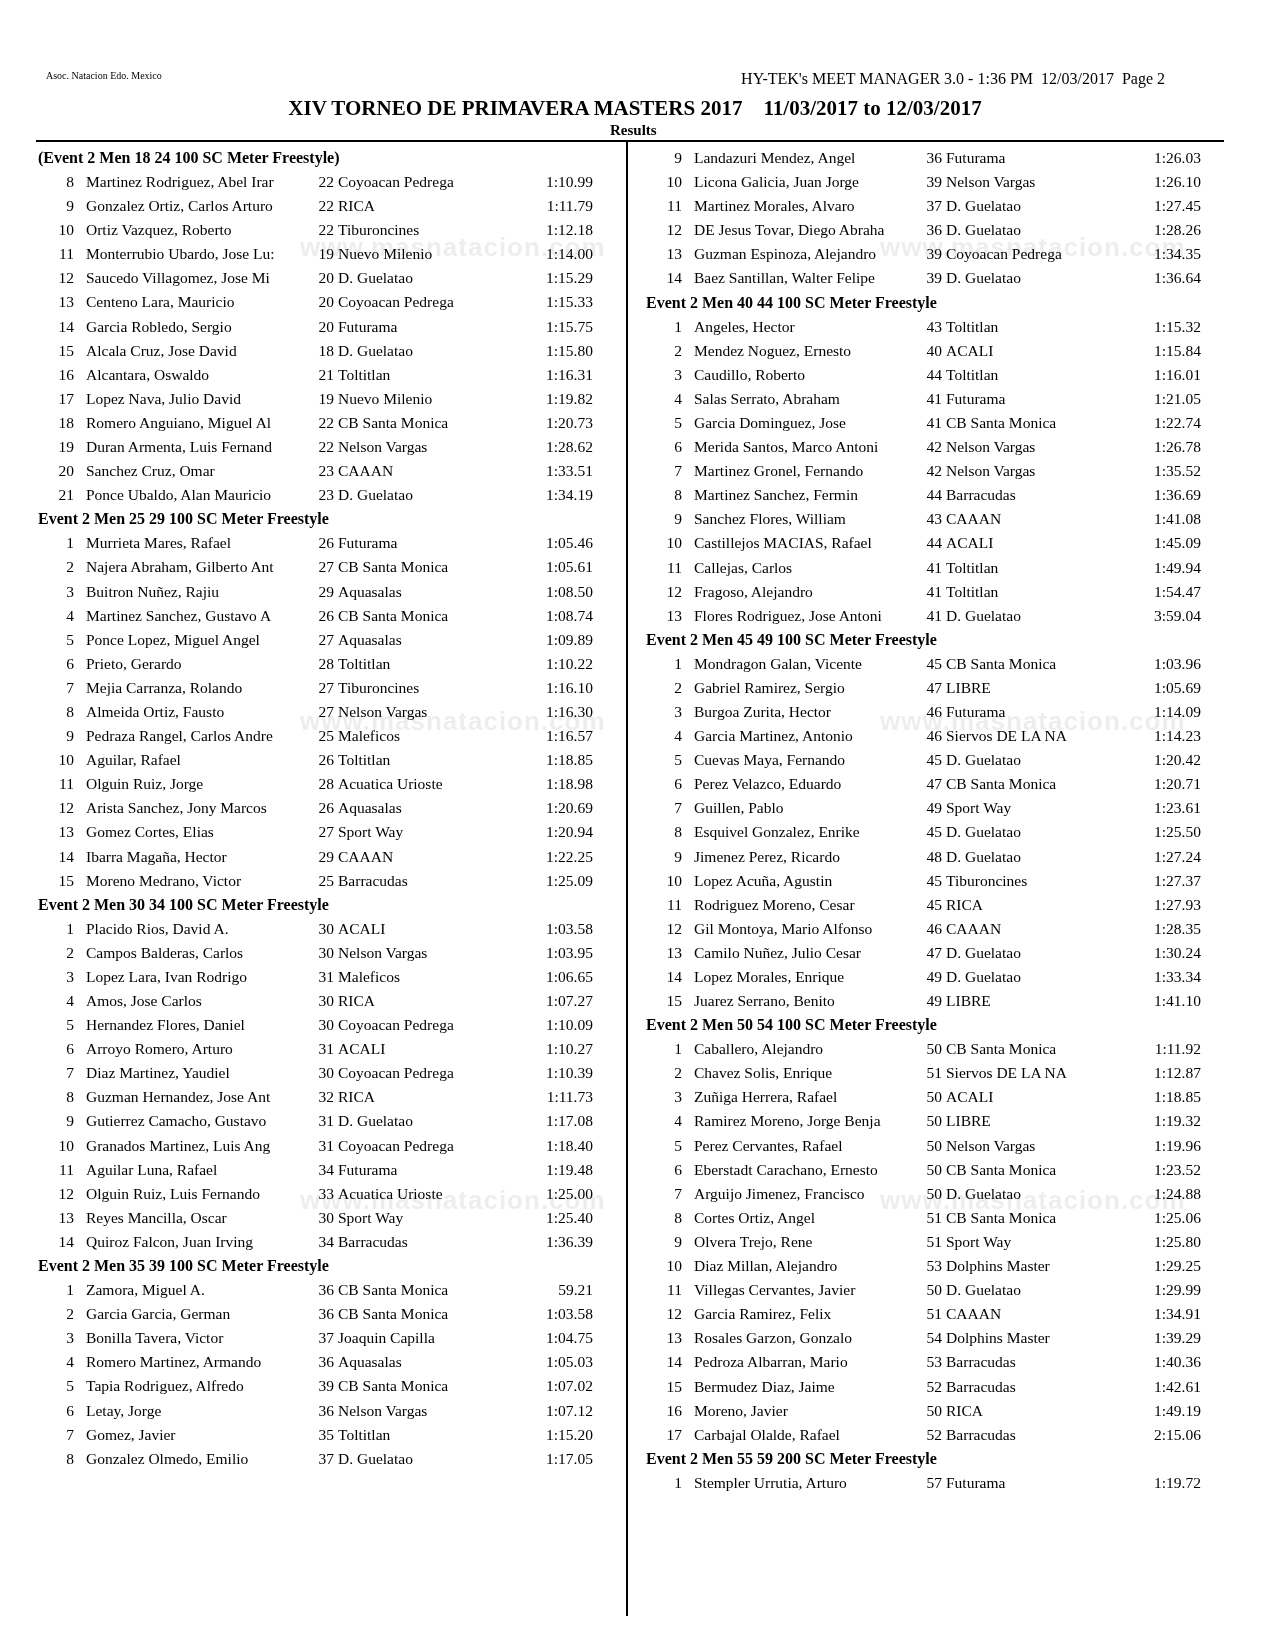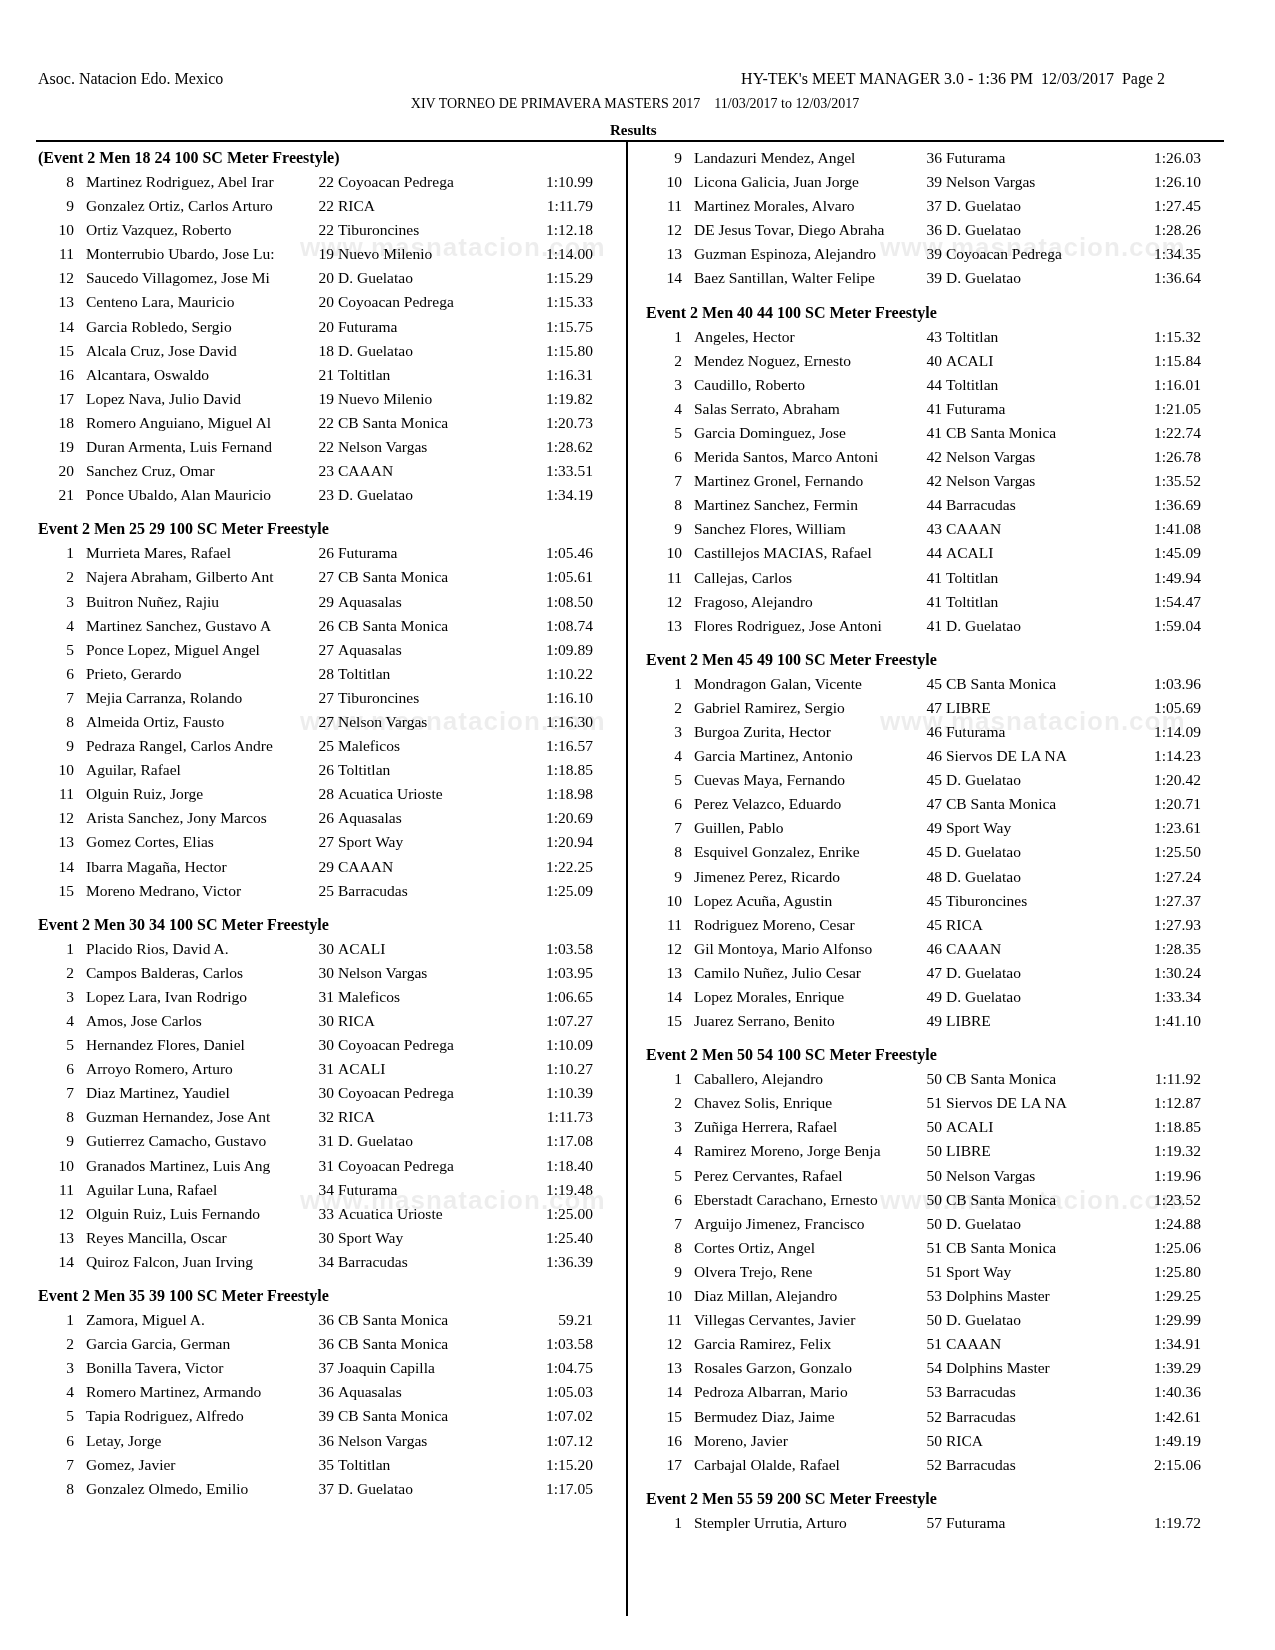--- a/index.html
+++ b/index.html
@@ -1,27 +1,27 @@
 <!DOCTYPE html>
 <html><head>
 <meta charset="utf-8">
 <style>
   html, body { margin: 0; padding: 0; background: #ffffff; }
   body { width: 1275px; height: 1650px; position: relative; overflow: hidden;
          font-family: "Liberation Serif", "DejaVu Serif", serif; color: #000; }
-  .hdr-left { position: absolute; left: 38px; top: 70px; font-size: 16px; }
+  .hdr-left { position: absolute; left: 46px; top: 70px; font-size: 10px; }
   .hdr-right { position: absolute; right: 110px; top: 70px; font-size: 16px; white-space: pre; margin-left: 32px; }
-  .title { position: absolute; left: 0; width: 1270px; top: 96px; text-align: center; font-size: 14px; font-weight: normal; white-space: pre; }
+  .title { position: absolute; left: 0; width: 1270px; top: 96px; text-align: center; font-size: 21px; font-weight: bold; white-space: pre; }
   .subtitle { position: absolute; left: 610px; top: 122px; font-size: 15px; font-weight: bold; text-align: right; }
   .hrule { position: absolute; left: 36px; width: 1188px; top: 140px; height: 2px; background: #000; }
   .vrule { position: absolute; left: 626px; top: 141px; width: 2px; height: 1475px; background: #000; }
   .col { position: absolute; top: 146px; width: 580px; }
   .col.left { left: 38px; }
   .col.right { left: 646px; }
-  .event { margin-top: 10px; }
+  .event { }
   .event:first-child { margin-top: 0; }
   .event-title { font-size: 16px; font-weight: bold; height: 24px; line-height: 24px; white-space: nowrap; }
   .row { position: relative; height: 24.1px; line-height: 24.1px; font-size: 15.5px; white-space: nowrap; }
   .row span { position: absolute; top: 0; }
   .c-place { left: 0; width: 36px; text-align: right; }
   .c-name { left: 48px; width: 222px; overflow: hidden; }
   .c-age { left: 270px; width: 26px; text-align: right; }
   .c-team { left: 300px; width: 150px; overflow: hidden; }
   .c-time { left: 470px; width: 85px; text-align: right; }
   .watermark { position: absolute; font-family: Liberation Sans, sans-serif; font-weight: bold; font-size: 26px;
@@ -537,21 +537,21 @@
         <span class="c-name">Fragoso, Alejandro</span>
         <span class="c-age">41</span>
         <span class="c-team">Toltitlan</span>
         <span class="c-time">1:54.47</span>
       </div>
       <div class="row">
         <span class="c-place">13</span>
         <span class="c-name">Flores Rodriguez, Jose Antoni</span>
         <span class="c-age">41</span>
         <span class="c-team">D. Guelatao</span>
-        <span class="c-time">1:59.04</span>
+        <span class="c-time">3:59.04</span>
       </div>
     </div>
     <div class="event">
       <div class="event-title">Event 2  Men 45 49 100 SC Meter Freestyle</div>
       <div class="row">
         <span class="c-place">1</span>
         <span class="c-name">Mondragon Galan, Vicente</span>
         <span class="c-age">45</span>
         <span class="c-team">CB Santa Monica</span>
         <span class="c-time">1:03.96</span>

